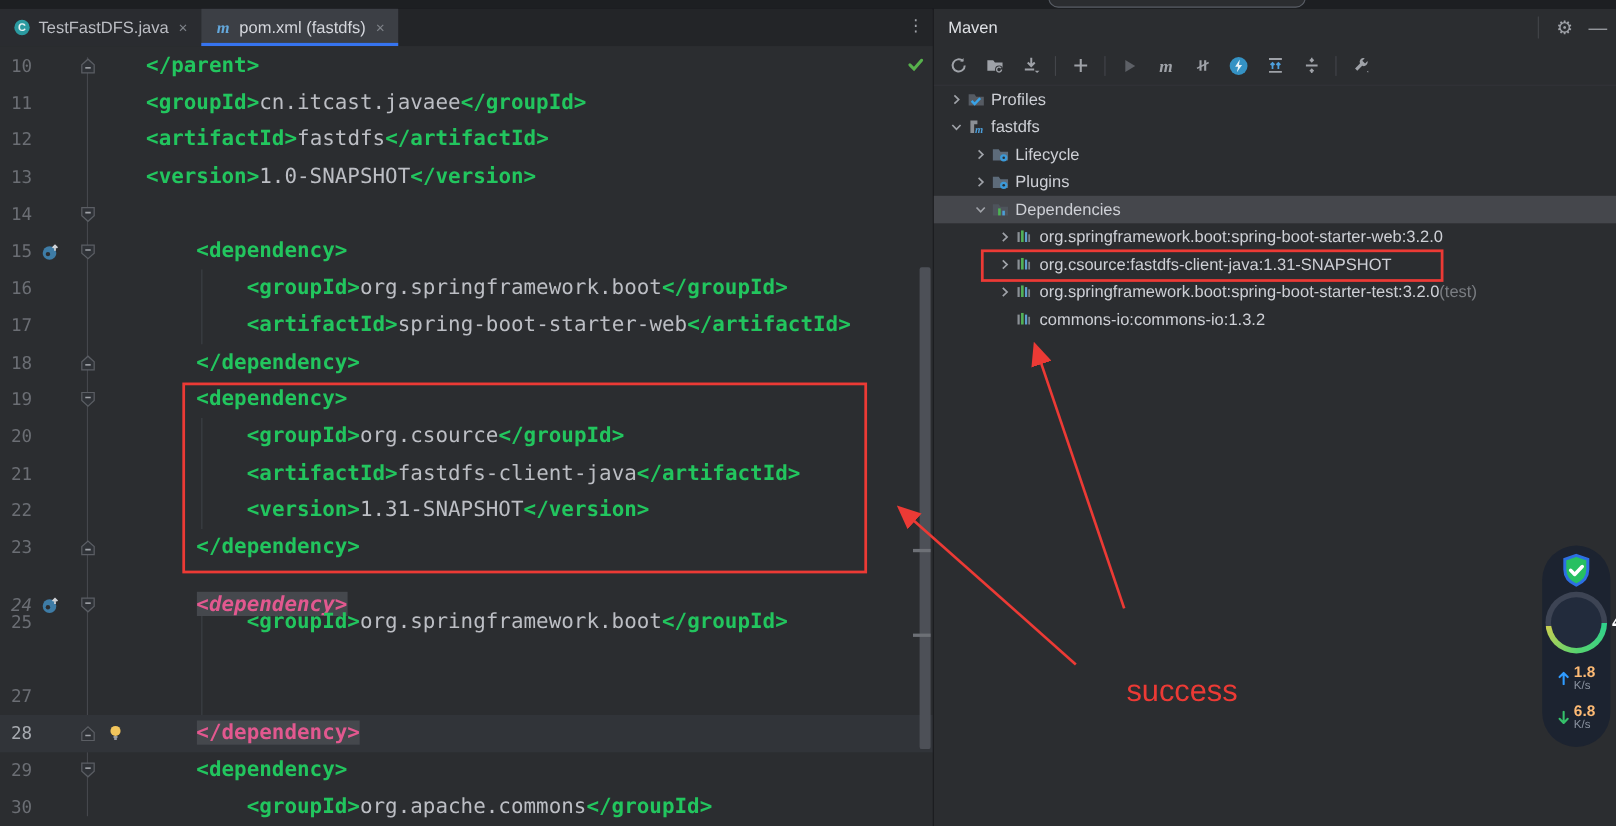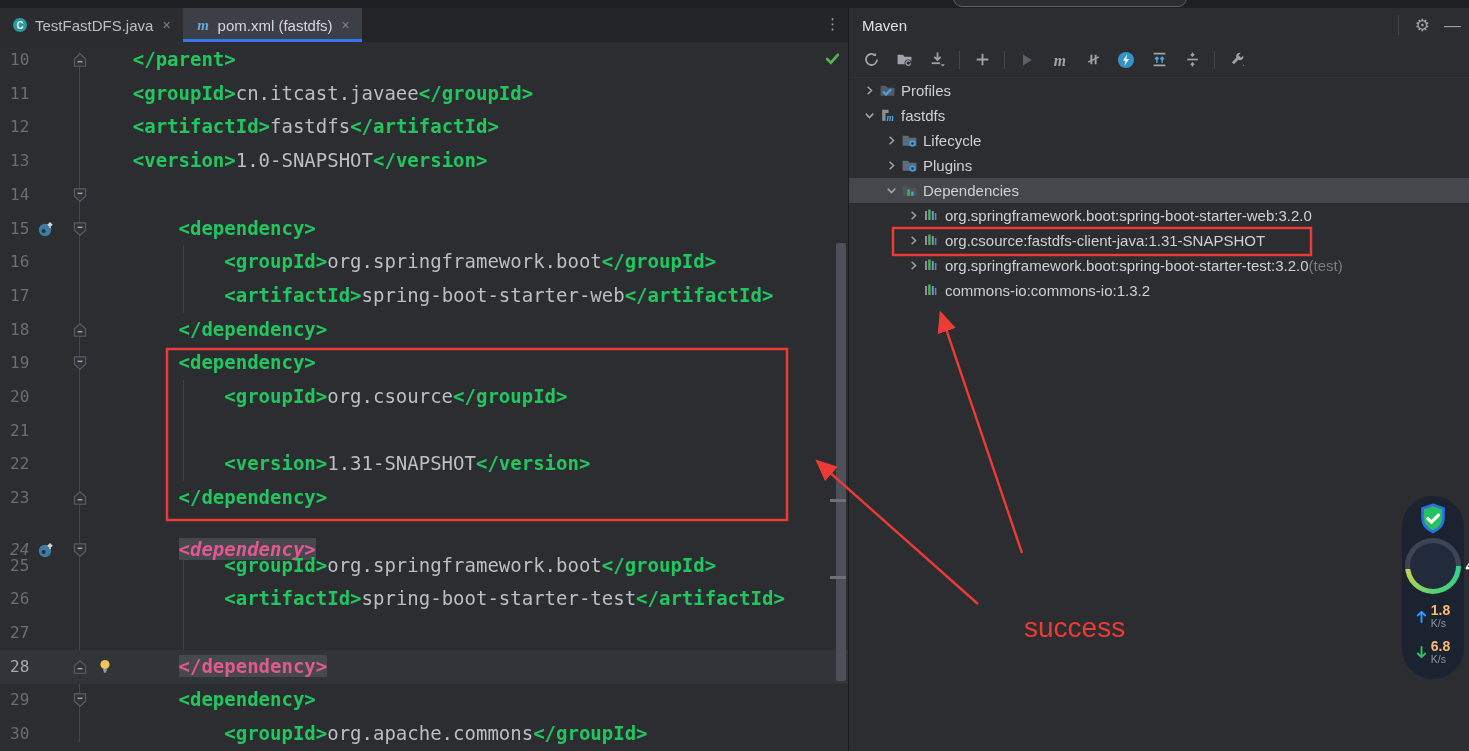--- a/index.html
+++ b/index.html
@@ -135,36 +135,35 @@
       <div class="code-row" style="top: 236.9px;"><span class="lnum">17</span><span class="codetxt"><span class="tk-x">            </span><span class="tk-g">&lt;artifactId&gt;</span><span class="tk-x">spring-boot-starter-web</span><span class="tk-g">&lt;/artifactId&gt;</span></span></div>
       <div class="code-row" style="top: 270.6px;"><span class="lnum">18</span><span class="gicon gi-fold" style="display: inline-flex;"><svg viewBox="0 0 16 16" width="18" height="18">
             <path d="M3 13.5h10V7L8 2.5 3 7z" fill="#2f3237" stroke="#5b5e64"></path>
             <path d="M5.8 9.5h4.4" stroke="#9fa2a8" stroke-width="1.3"></path>
           </svg></span><span class="codetxt"><span class="tk-x">        </span><span class="tk-g">&lt;/dependency&gt;</span></span></div>
       <div class="code-row" style="top: 304.3px;"><span class="lnum">19</span><span class="gicon gi-fold" style="display: inline-flex;"><svg viewBox="0 0 16 16" width="18" height="18">
             <path d="M3 2.5h10v6.5l-5 4.5-5-4.5z" fill="#2f3237" stroke="#5b5e64"></path>
             <path d="M5.8 6.5h4.4" stroke="#9fa2a8" stroke-width="1.3"></path>
           </svg></span><span class="codetxt"><span class="tk-x">        </span><span class="tk-g">&lt;dependency&gt;</span></span></div>
       <div class="code-row" style="top: 338px;"><span class="lnum">20</span><span class="codetxt"><span class="tk-x">            </span><span class="tk-g">&lt;groupId&gt;</span><span class="tk-x">org.csource</span><span class="tk-g">&lt;/groupId&gt;</span></span></div>
-      <div class="code-row" style="top: 371.7px;"><span class="lnum">21</span></div>
+      <div class="code-row" style="top: 371.7px;"><span class="lnum">21</span><span class="codetxt"><span class="tk-x">            </span><span class="tk-g">&lt;artifactId&gt;</span><span class="tk-x">fastdfs-client-java</span><span class="tk-g">&lt;/artifactId&gt;</span></span></div>
       <div class="code-row" style="top: 405.4px;"><span class="lnum">22</span><span class="codetxt"><span class="tk-x">            </span><span class="tk-g">&lt;version&gt;</span><span class="tk-x">1.31-SNAPSHOT</span><span class="tk-g">&lt;/version&gt;</span></span></div>
       <div class="code-row" style="top: 439.1px;"><span class="lnum">23</span><span class="gicon gi-fold" style="display: inline-flex;"><svg viewBox="0 0 16 16" width="18" height="18">
             <path d="M3 13.5h10V7L8 2.5 3 7z" fill="#2f3237" stroke="#5b5e64"></path>
             <path d="M5.8 9.5h4.4" stroke="#9fa2a8" stroke-width="1.3"></path>
           </svg></span><span class="codetxt"><span class="tk-x">        </span><span class="tk-g">&lt;/dependency&gt;</span></span></div>
       <div class="code-row" style="top: 491px; font-style: italic;"><span class="lnum">24</span><span class="gicon gi-donut" style="display: inline-flex;"><svg viewBox="0 0 18 18" width="18" height="18">
             <circle cx="8" cy="10" r="6.2" fill="#3e7ca6"></circle>
             <circle cx="6.6" cy="11" r="2" fill="#2b2d30"></circle>
             <path d="M13 8V3.4M10.8 5.4L13 3.2l2.2 2.2" fill="none" stroke="#cfd2d6" stroke-width="1.6"></path>
           </svg></span><span class="gicon gi-fold" style="display: inline-flex;"><svg viewBox="0 0 16 16" width="18" height="18">
             <path d="M3 2.5h10v6.5l-5 4.5-5-4.5z" fill="#2f3237" stroke="#5b5e64"></path>
             <path d="M5.8 6.5h4.4" stroke="#9fa2a8" stroke-width="1.3"></path>
           </svg></span><span class="codetxt"><span class="tk-x">        </span><span class="tk-gm">&lt;dependency&gt;</span></span></div>
       <div class="code-row" style="top: 506.5px;"><span class="lnum">25</span><span class="codetxt"><span class="tk-x">            </span><span class="tk-g">&lt;groupId&gt;</span><span class="tk-x">org.springframework.boot</span><span class="tk-g">&lt;/groupId&gt;</span></span></div>
-      <div class="code-row" style="top: 540.2px;"><span class="lnum">26</span><span class="codetxt"><span class="tk-x">            </span><span class="tk-g">&lt;artifactId&gt;</span><span class="tk-x">spring-boot-starter-test</span><span class="tk-g">&lt;/artifactId&gt;</span></span></div>
       <div class="code-row" style="top: 573.9px;"><span class="lnum">27</span></div>
       <div class="code-row" style="top: 607.6px;"><span class="lnum cur">28</span><span class="gicon gi-fold" style="display: inline-flex;"><svg viewBox="0 0 16 16" width="18" height="18">
             <path d="M3 13.5h10V7L8 2.5 3 7z" fill="#2f3237" stroke="#5b5e64"></path>
             <path d="M5.8 9.5h4.4" stroke="#9fa2a8" stroke-width="1.3"></path>
           </svg></span><span class="gicon gi-bulb" style="display: inline-flex;"><svg viewBox="0 0 16 16" width="16" height="16">
             <circle cx="8" cy="6.5" r="4.6" fill="#f2c55c"></circle>
             <path d="M6.2 12h3.6M6.8 13.8h2.4" stroke="#b9bdc3" stroke-width="1.3"></path>
           </svg></span><span class="codetxt"><span class="tk-x">        </span><span class="tk-gm">&lt;/dependency&gt;</span></span></div>
       <div class="code-row" style="top: 641.3px;"><span class="lnum">29</span><span class="gicon gi-fold" style="display: inline-flex;"><svg viewBox="0 0 16 16" width="18" height="18">
             <path d="M3 2.5h10v6.5l-5 4.5-5-4.5z" fill="#2f3237" stroke="#5b5e64"></path>

